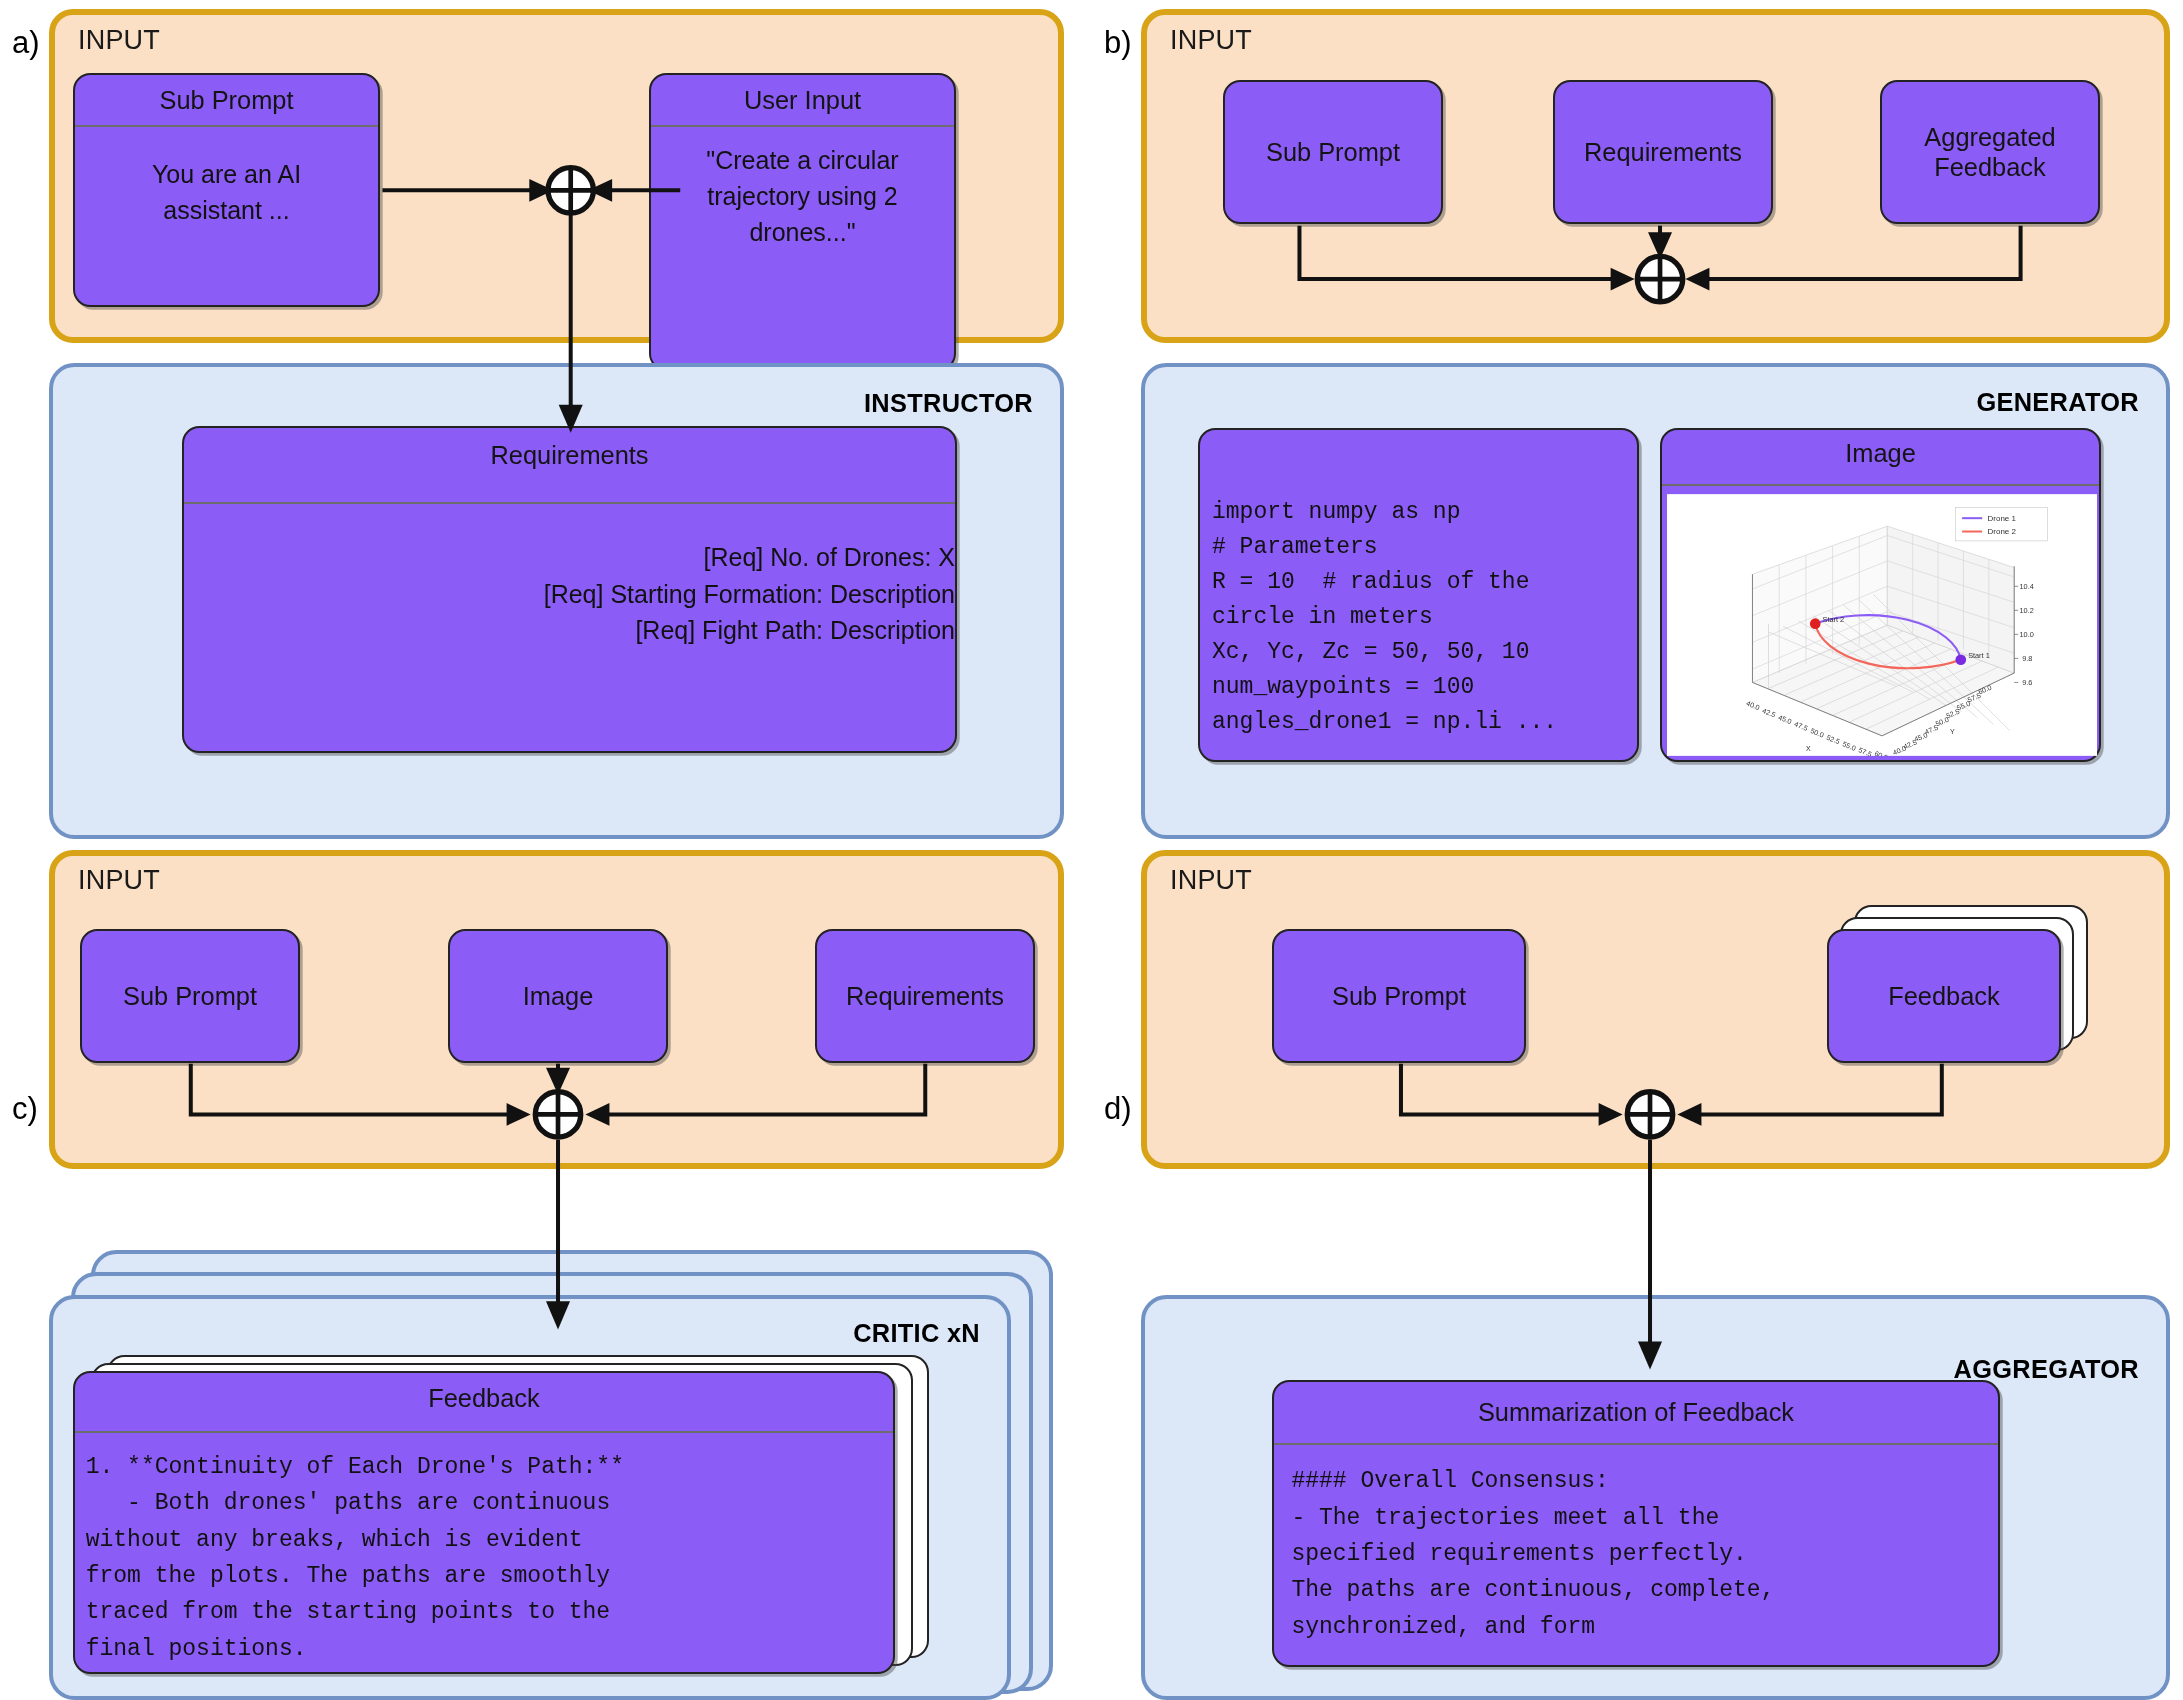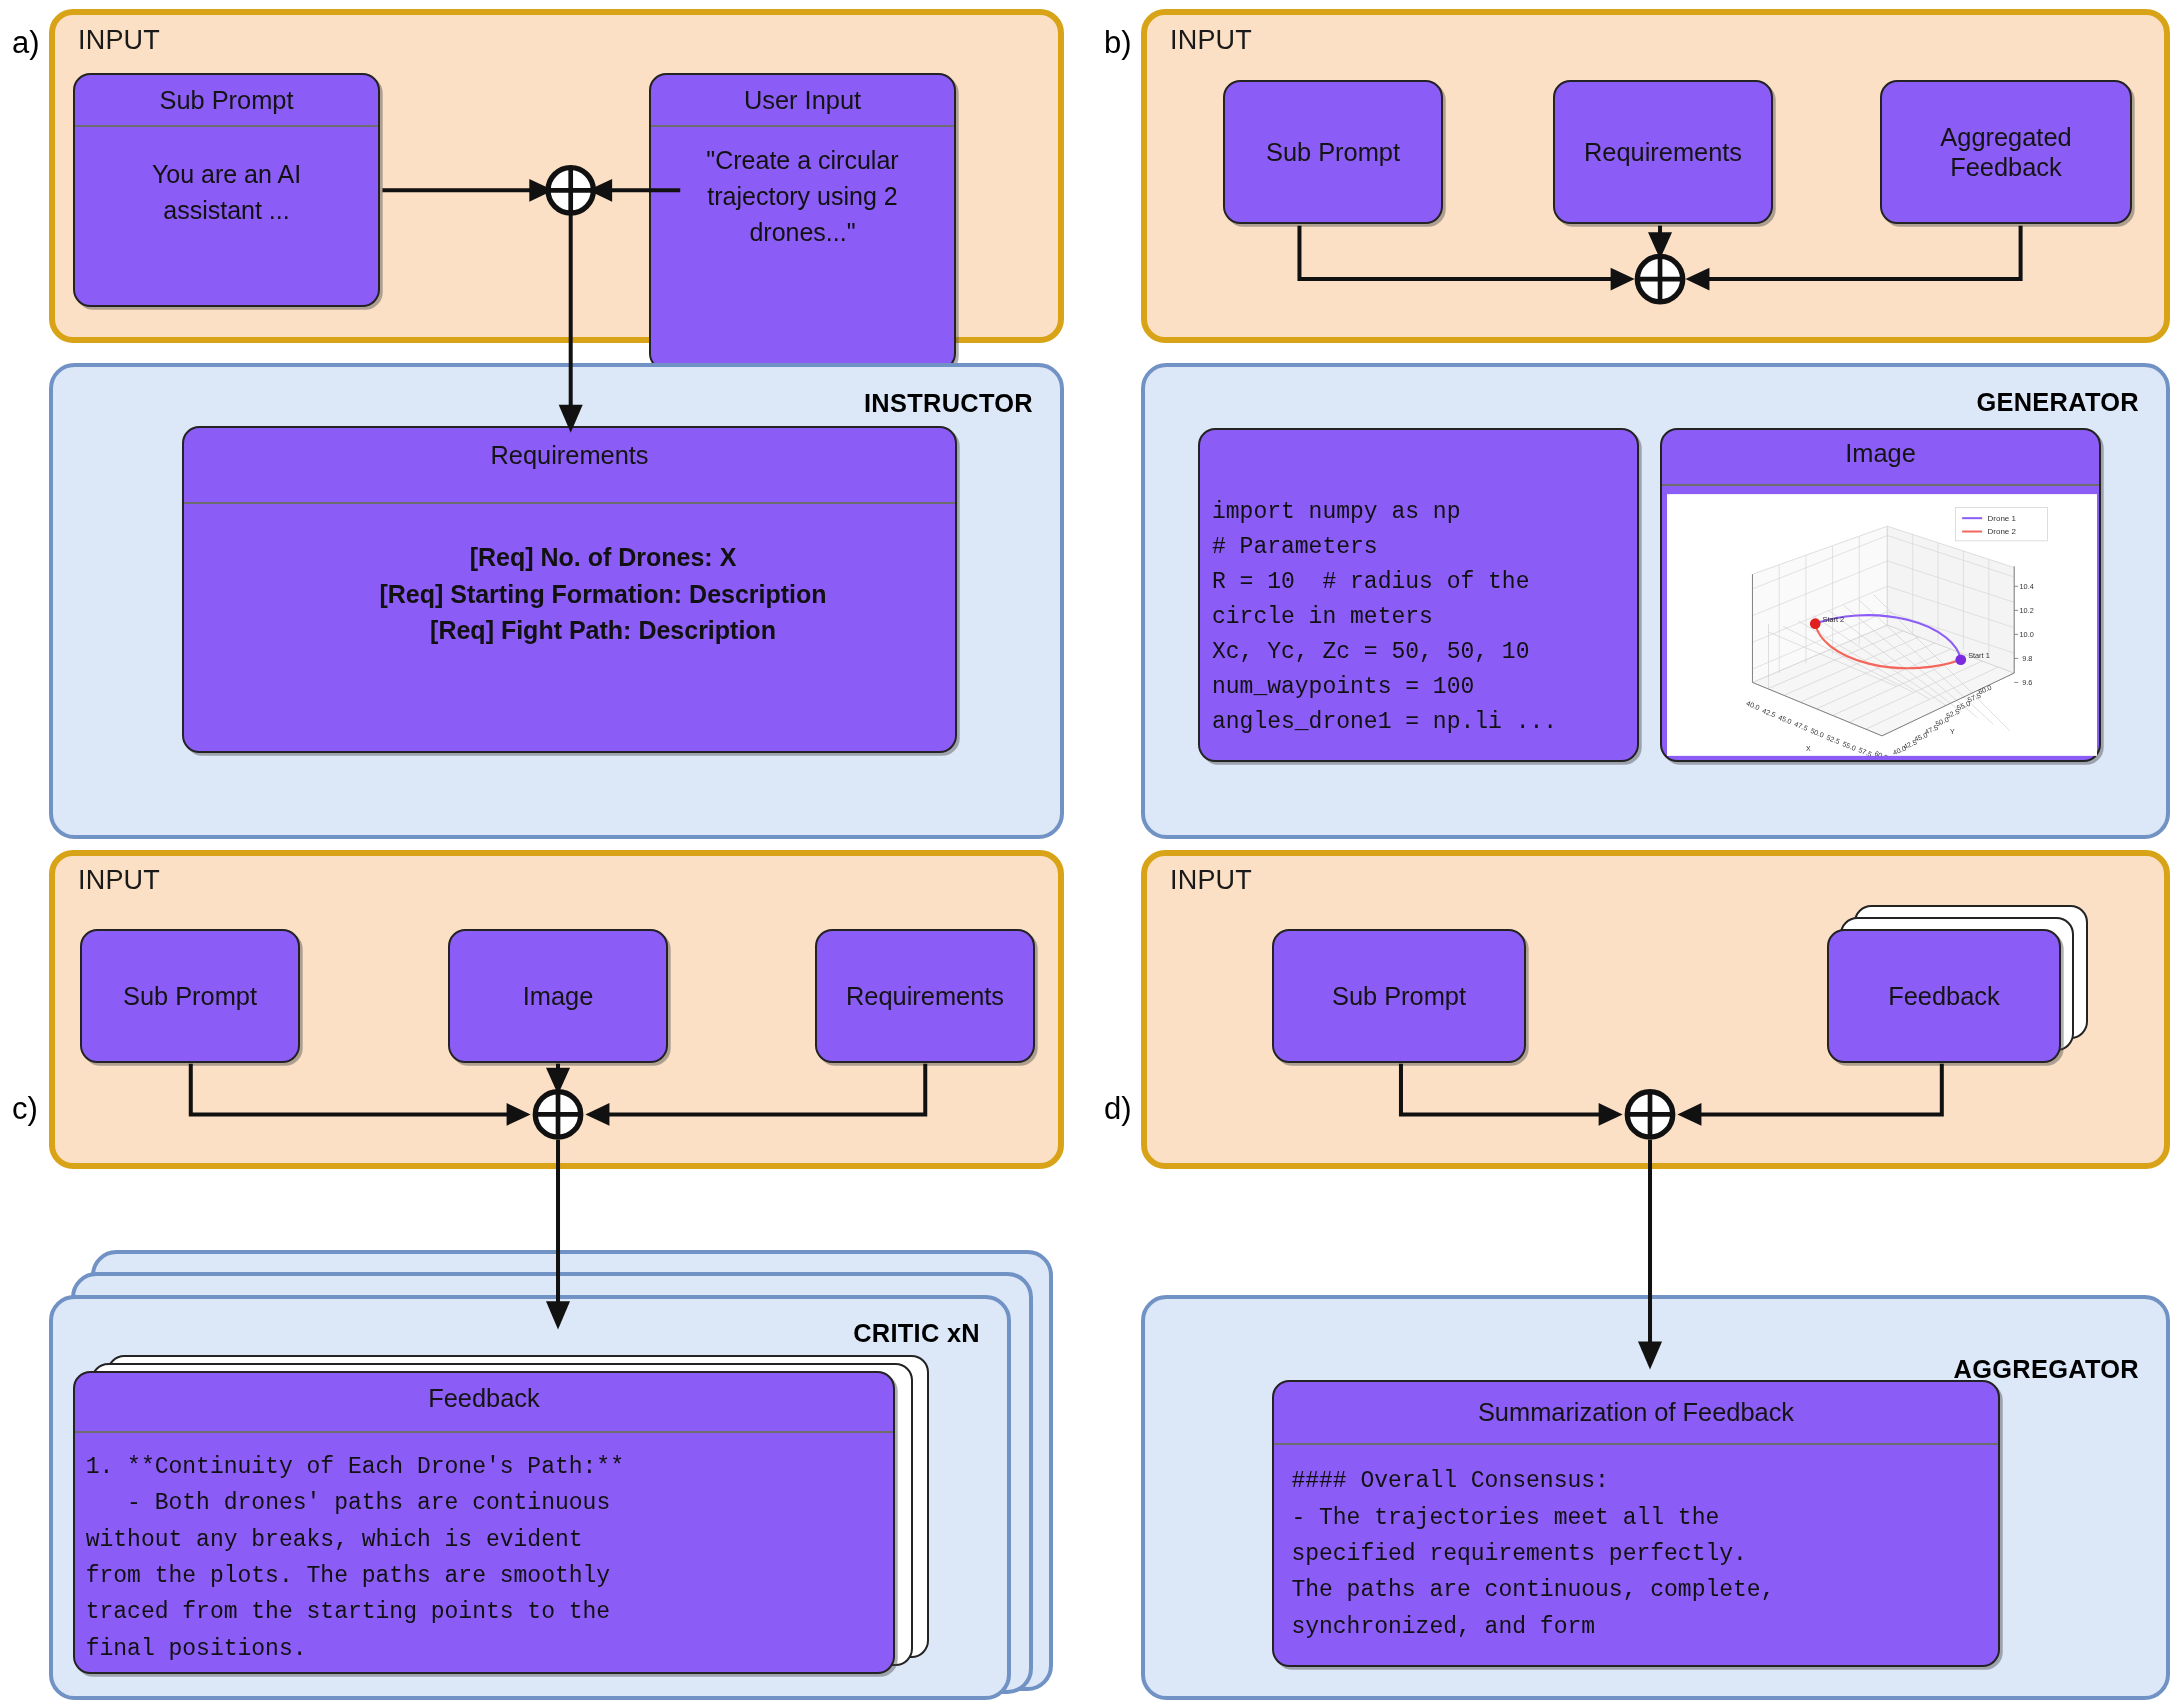--- a/index.html
+++ b/index.html
@@ -75,21 +75,21 @@
     border-bottom: 2px solid #6d6d6d;
     line-height: 1.18;
   }
   .node-body {
     font-size: 25px;
     color: #111;
     line-height: 1.45;
     padding: 18.7px 17.4px;
     text-align: center;
   }
-  .node-body.left { text-align: center; font-weight: bold; }
+  .node-body.left { text-align: right; }
   .node-body.mono {
     font-family: "Liberation Mono", "DejaVu Sans Mono", monospace;
     font-size: 23px;
     line-height: 1.52;
     white-space: pre-wrap;
     text-align: left;
   }
   .node-simple {
     display: flex; align-items: center; justify-content: center;
     text-align: center;
@@ -183,21 +183,21 @@
   <div class="input-panel" style="left:49px;top:9.4px;width:1029px;height:334px;">
     <div class="input-panel-title">INPUT</div>
   </div>
 
   <div class="node node-simple" style="left:131px;top:80px;width:220px;height:144px;">
     <span style="white-space:pre-line;">Sub Prompt</span>
   </div>
   <div class="node node-simple" style="left:461px;top:80px;width:220px;height:144px;">
     <span style="white-space:pre-line;">Requirements</span>
   </div>
-  <div class="node node-simple" style="left:788px;top:80px;width:252px;height:144px;">
+  <div class="node node-simple" style="left:788px;top:80px;width:220px;height:144px;">
     <span style="white-space:pre-line;">Aggregated
 Feedback</span>
   </div>
 
   <div class="agent-panel" style="left:49px;top:363px;width:1029px;height:476px;">
     <div class="agent-panel-title" style="top:21.4px;">GENERATOR</div>
   </div>
 
   <div class="node" style="left:106px;top:428px;width:441px;height:334px;">
     <div class="node-body mono" style="padding:17.4px 8px 8px 12px;margin-top:48px;">import numpy as np

